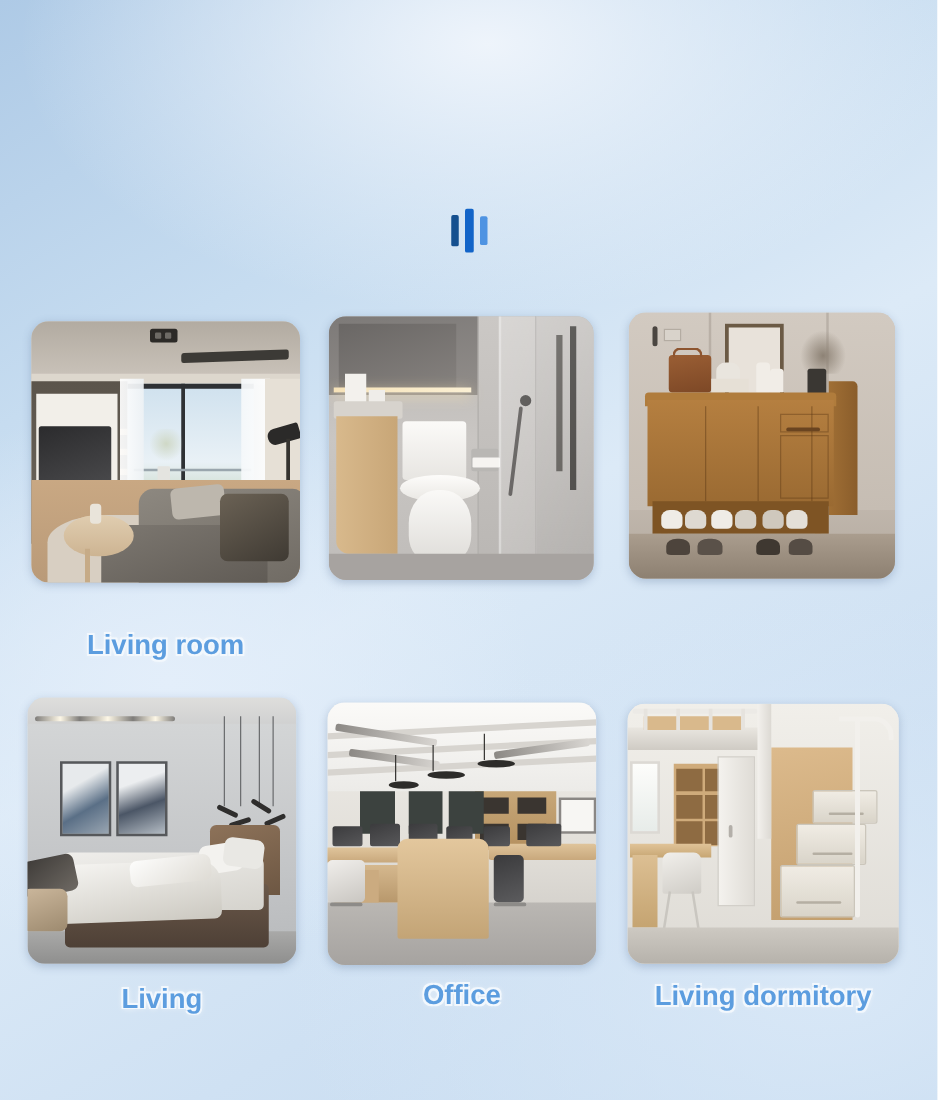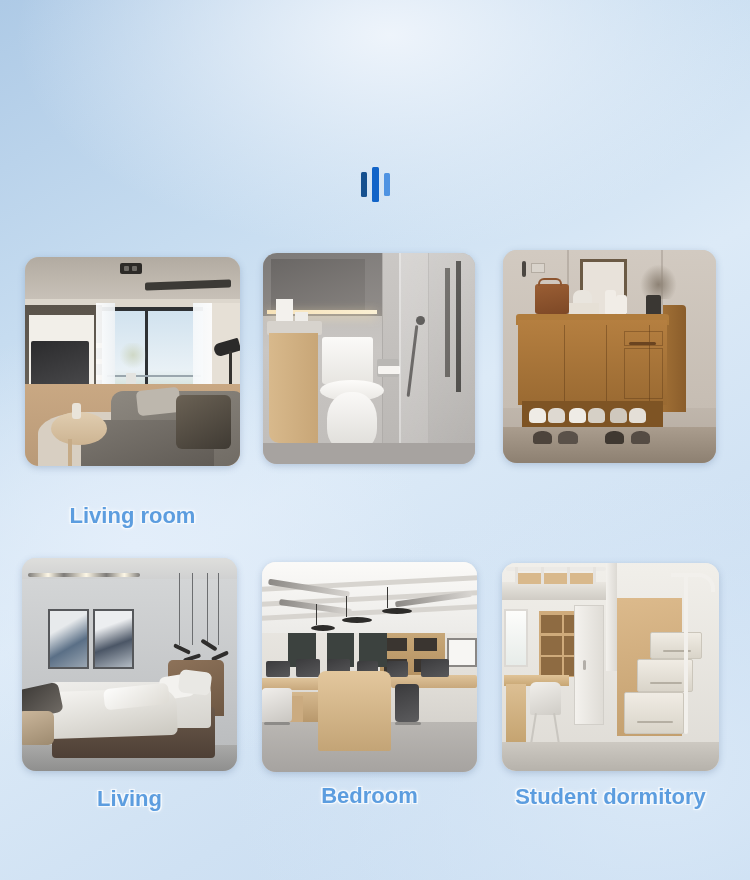--- a/index.html
+++ b/index.html
@@ -512,21 +512,21 @@
         <div class="cab"></div>
           <div class="cab b"></div>
         <div class="chair c1"></div>
           <div class="chair c2"></div>
         <div class="base b1"></div>
           <div class="base b2"></div>
         <div class="partition"></div>
       </div>
     </div>
   </div>
-  <div class="caption" id="cap-office" style="left:262px;width:215px;">Bedroom</div>
+  <div class="caption" id="cap-office" style="left:262px;width:215px;">Office</div>
 
   <div class="card" id="card-dorm">
     <div class="photo">
       <div class="scene s-dorm">
         <div class="wall"></div>
         <div class="woodwall"></div>
         <div class="loftdeck"></div>
         <div class="loftpanel"></div>
         <div class="railtop"></div>
         <div class="railpost a"></div>
@@ -556,15 +556,15 @@
         <div class="step s2"></div>
         <div class="step s3"></div>
         <div class="stephandle h1"></div>
         <div class="stephandle h2"></div>
         <div class="stephandle h3"></div>
         <div class="handrail"></div>
         <div class="handrail curve"></div>
       </div>
     </div>
   </div>
-  <div class="caption" id="cap-dorm" style="left:502px;width:217px;">Student dormitory</div>
+  <div class="caption" id="cap-dorm" style="left:502px;width:217px;">Living dormitory</div>
 
 </div>
 
 </body></html>

